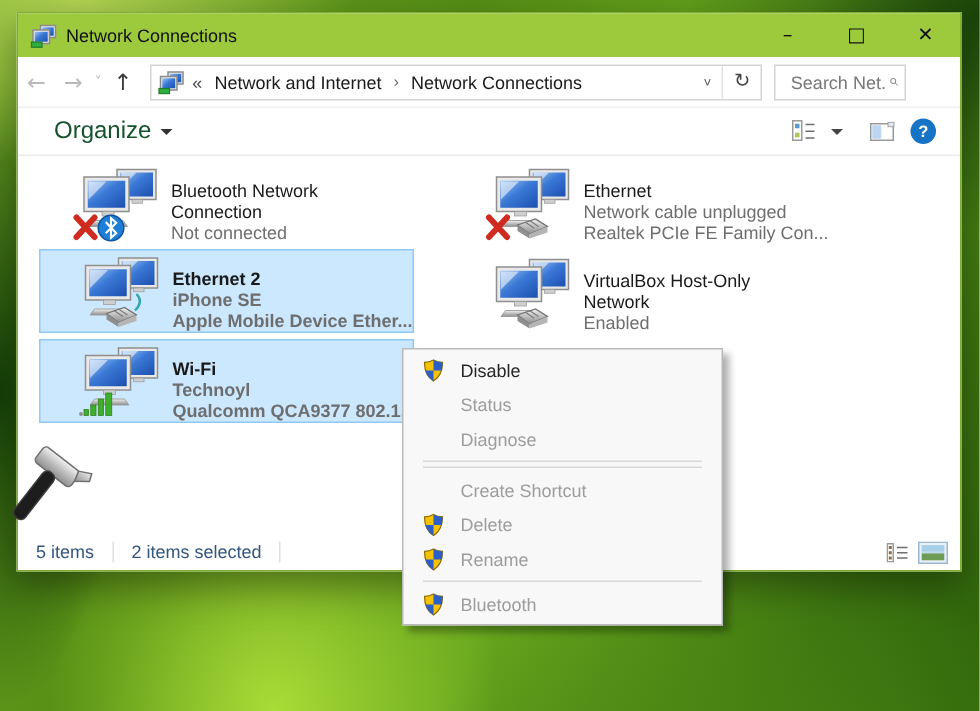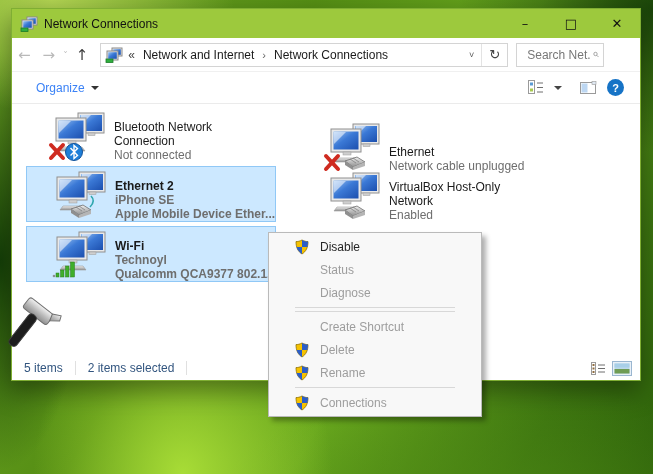--- a/index.html
+++ b/index.html
@@ -41,21 +41,21 @@
   .addr-drop{font-size:9px;color:#555;padding:0 7px;}
   .addr-refresh{font-size:13px;color:#444;padding:0 7px;border-left:1px solid #e3e3e3;height:100%;
     display:flex;align-items:center;font-family:"DejaVu Sans",sans-serif;}
   .searchbox{display:flex;align-items:center;height:24px;width:88px;border:1px solid #d4d4d4;
     margin-left:8px;box-sizing:border-box;padding:0 4px 0 8px;}
   .searchbox input{border:none;outline:none;width:64px;font-size:12px;color:#777;
     font-family:"Liberation Sans",sans-serif;background:transparent;}
   .searchbox input::placeholder{color:#777;opacity:1;}
   
   .toolbar{height:31px;display:flex;align-items:center;background:#fff;border-bottom:1px solid #ebebeb;position:relative;}
-  .organize{display:flex;align-items:center;margin-left:24px;font-size:12px;color:#3b82f6;}
+  .organize{display:flex;align-items:center;margin-left:24px;font-size:16px;color:#14532d;}
   .organize .tri{width:0;height:0;border-left:4px solid transparent;border-right:4px solid transparent;
     border-top:4px solid #333;margin-left:6px;}
   .toolbar-right{position:absolute;right:16px;display:flex;align-items:center;gap:10px;}
   .tb-drop{width:0;height:0;border-left:4px solid transparent;border-right:4px solid transparent;border-top:4px solid #444;}
   .help-btn{width:17px;height:17px;border-radius:50%;background:#1673c6;color:#fff;font-size:11px;
     display:flex;align-items:center;justify-content:center;font-weight:bold;}
   
   .content{position:relative;height:248px;background:#fff;}
   .tile{position:absolute;width:250px;height:56px;display:flex;align-items:flex-end;box-sizing:border-box;}
   .tile.selected{background:#cce8ff;border:1px solid #90c8f6;font-weight:bold;}
@@ -64,21 +64,21 @@
   .tile .tname{font-size:12px;color:#1a1a1a;max-width:158px;}
   .tile .tsub{font-size:12px;color:#6e6e6e;white-space:nowrap;}
   
   .statusbar{position:absolute;left:0;right:0;bottom:0;height:24px;background:#fff;
     display:flex;align-items:center;font-size:12px;color:#32557f;}
   .statusbar .seg{padding:0 12px;}
   .statusbar .vsep{width:1px;height:14px;background:#e0e0e0;}
   .status-toggles{position:absolute;right:8px;display:flex;gap:6px;align-items:center;}
   
   .ctxmenu{position:absolute;left:268px;top:232px;width:214px;background:#f8f8f8;
-    border:1px solid #bababa;box-shadow:4px 4px 5px rgba(0,0,0,.32);padding:2px 17px;box-sizing:border-box;z-index:50;}
+    border:1px solid #bababa;box-shadow:4px 4px 5px rgba(0,0,0,.32);padding:2px 4px;box-sizing:border-box;z-index:50;}
   .mi{height:23px;display:flex;align-items:center;font-size:12px;padding-left:8px;}
   .mi .micon{width:18px;height:16px;margin-right:8px;flex:0 0 auto;}
   .mi .mlabel{color:#262626;}
   .mi.disabled .mlabel{color:#9d9d9d;}
   .mi.highlight{background:#d4d4d4;box-shadow:inset 0 0 0 1px #bdbdbd;}
   .msep{height:1px;background:#d8d8d8;margin:3px 9px;}
   
   .hammer{position:absolute;left:8px;top:297px;width:56px;height:62px;z-index:40;}
 </style>
 </head>
@@ -189,21 +189,21 @@
               <line x1="15" y1="33" x2="3" y2="46"></line>
             </g>
             <circle cx="26" cy="40" r="8.5" fill="#1e7fd8" stroke="#10529b"></circle>
     <polyline points="22.5,36 29.5,43.5 26,46.5 26,33.5 29.5,36.5 22.5,43.5" fill="none" stroke="#fff" stroke-width="1.4"></polyline>
           </svg></span>
         <div class="ttext">
           <div class="tname">Bluetooth Network Connection</div>
           <div class="tsub">Not connected</div>
         </div>
       </div>
-      <div class="tile" style="left: 289px; top: 13px;">
+      <div class="tile" style="left: 289px; top: 2px;">
         <span class="ticon"><svg width="62" height="50" viewBox="0 0 62 50">
     <rect x="30" y="1" width="26" height="20" fill="#e9e9e9" stroke="#8f8f8f"></rect>
     <rect x="32" y="3" width="22" height="16" fill="url(#scr)"></rect>
     <polygon points="33,3 43,3 33,13" fill="rgba(255,255,255,.55)"></polygon>
     <rect x="40" y="21" width="7" height="2.5" fill="#cfcfcf" stroke="#9a9a9a" stroke-width=".5"></rect>
     <rect x="8" y="6" width="30" height="23" fill="#e9e9e9" stroke="#8f8f8f"></rect>
     <rect x="10.5" y="8.5" width="25" height="18" fill="url(#scr)"></rect>
     <polygon points="11,9 23,9 11,21" fill="rgba(255,255,255,.55)"></polygon>
     <rect x="20" y="29" width="8" height="3" fill="#cfcfcf" stroke="#9a9a9a" stroke-width=".5"></rect>
     <path d="M14 35 h20 l3 4 h-26 z" fill="url(#metal)" stroke="#9a9a9a" stroke-width=".6"></path>
@@ -215,20 +215,21 @@
     <path d="M22 38 l0 4 8 5 0 -3 z" fill="#8f8f8f"></path>
     <path d="M42 39 l0 4 -12 4 0 -3 z" fill="#b5b5b5"></path>
     <g stroke="#7a7a7a" stroke-width=".7">
               <line x1="27" y1="36" x2="33" y2="40"></line>
               <line x1="30" y1="35" x2="36" y2="39"></line>
             </g>
           </svg></span>
         <div class="ttext">
           <div class="tname">Ethernet</div>
           <div class="tsub">Network cable unplugged</div>
+          <div class="tsub">Realtek PCIe FE Family Con...</div>
         </div>
       </div>
       <div class="tile selected" style="left: 14px; top: 62px;">
         <span class="ticon"><svg width="62" height="50" viewBox="0 0 62 50">
     <rect x="30" y="1" width="26" height="20" fill="#e9e9e9" stroke="#8f8f8f"></rect>
     <rect x="32" y="3" width="22" height="16" fill="url(#scr)"></rect>
     <polygon points="33,3 43,3 33,13" fill="rgba(255,255,255,.55)"></polygon>
     <rect x="40" y="21" width="7" height="2.5" fill="#cfcfcf" stroke="#9a9a9a" stroke-width=".5"></rect>
     <rect x="8" y="6" width="30" height="23" fill="#e9e9e9" stroke="#8f8f8f"></rect>
     <rect x="10.5" y="8.5" width="25" height="18" fill="url(#scr)"></rect>
@@ -366,21 +367,21 @@
 </svg></span>
       <span class="mlabel">Rename</span>
     </div>
     <div class="msep"></div>
     <div class="mi disabled">
       <span class="micon"><svg width="16" height="16" viewBox="0 0 16 16">
   <path d="M8 1 C10 2.2 12.5 2.6 14 2.6 C14 8.5 12 12.5 8 15 C4 12.5 2 8.5 2 2.6 C3.5 2.6 6 2.2 8 1 Z" fill="#f6c200" stroke="#8a6d00" stroke-width=".8"></path>
   <path d="M8 1 C10 2.2 12.5 2.6 14 2.6 C14 5 13.7 6.5 13.4 8 L8 8 Z" fill="#2c5ec8"></path>
   <path d="M8 8 L2.6 8 C3.4 11 5.5 13.4 8 15 Z" fill="#2c5ec8"></path>
 </svg></span>
-      <span class="mlabel">Connections</span>
+      <span class="mlabel">Bluetooth</span>
     </div>
   </div>
 
 <svg class="hammer" viewBox="0 0 56 62">
   <g transform="rotate(38 30 16)">
     <rect x="14" y="8" width="30" height="13" rx="3" fill="url(#metal)" stroke="#6f6f6f" stroke-width="1"></rect>
     <path d="M42 8 l8 -4 2 5 -8 6 z" fill="url(#metal)" stroke="#6f6f6f" stroke-width="1"></path>
     <rect x="24" y="20" width="9" height="38" rx="4" fill="#1d1d1d" stroke="#3c3c3c" stroke-width="1"></rect>
   </g>
 </svg>

